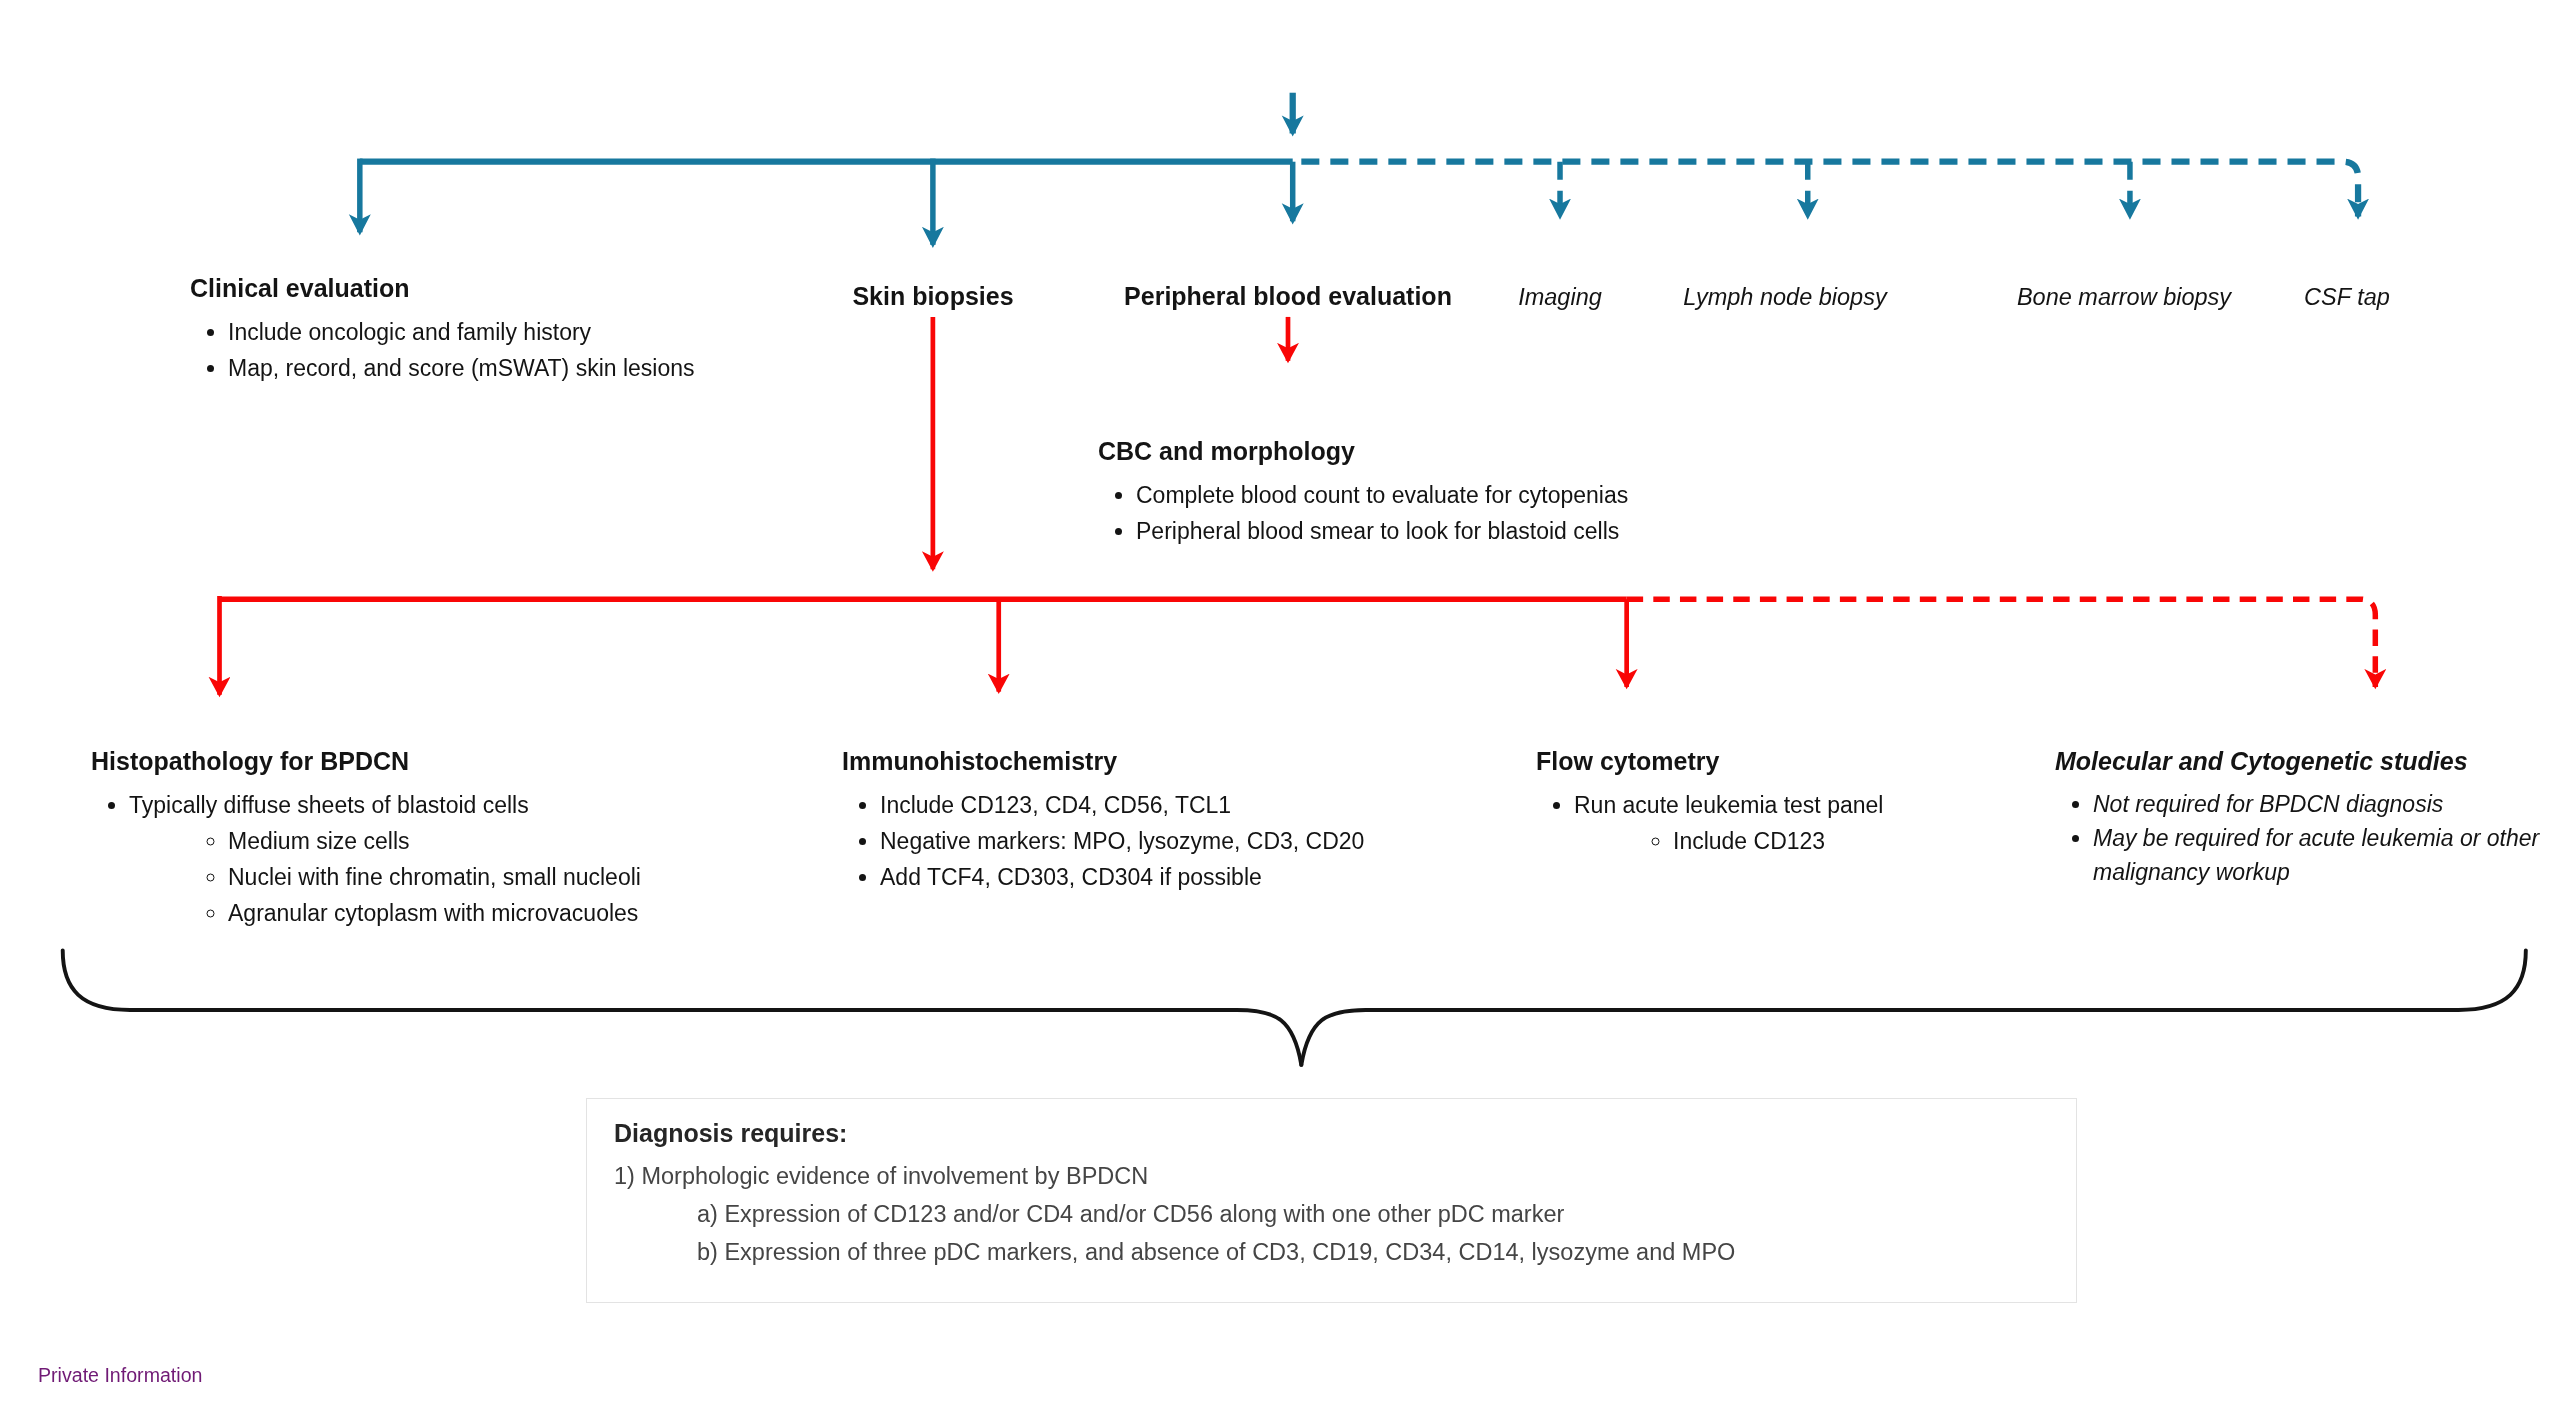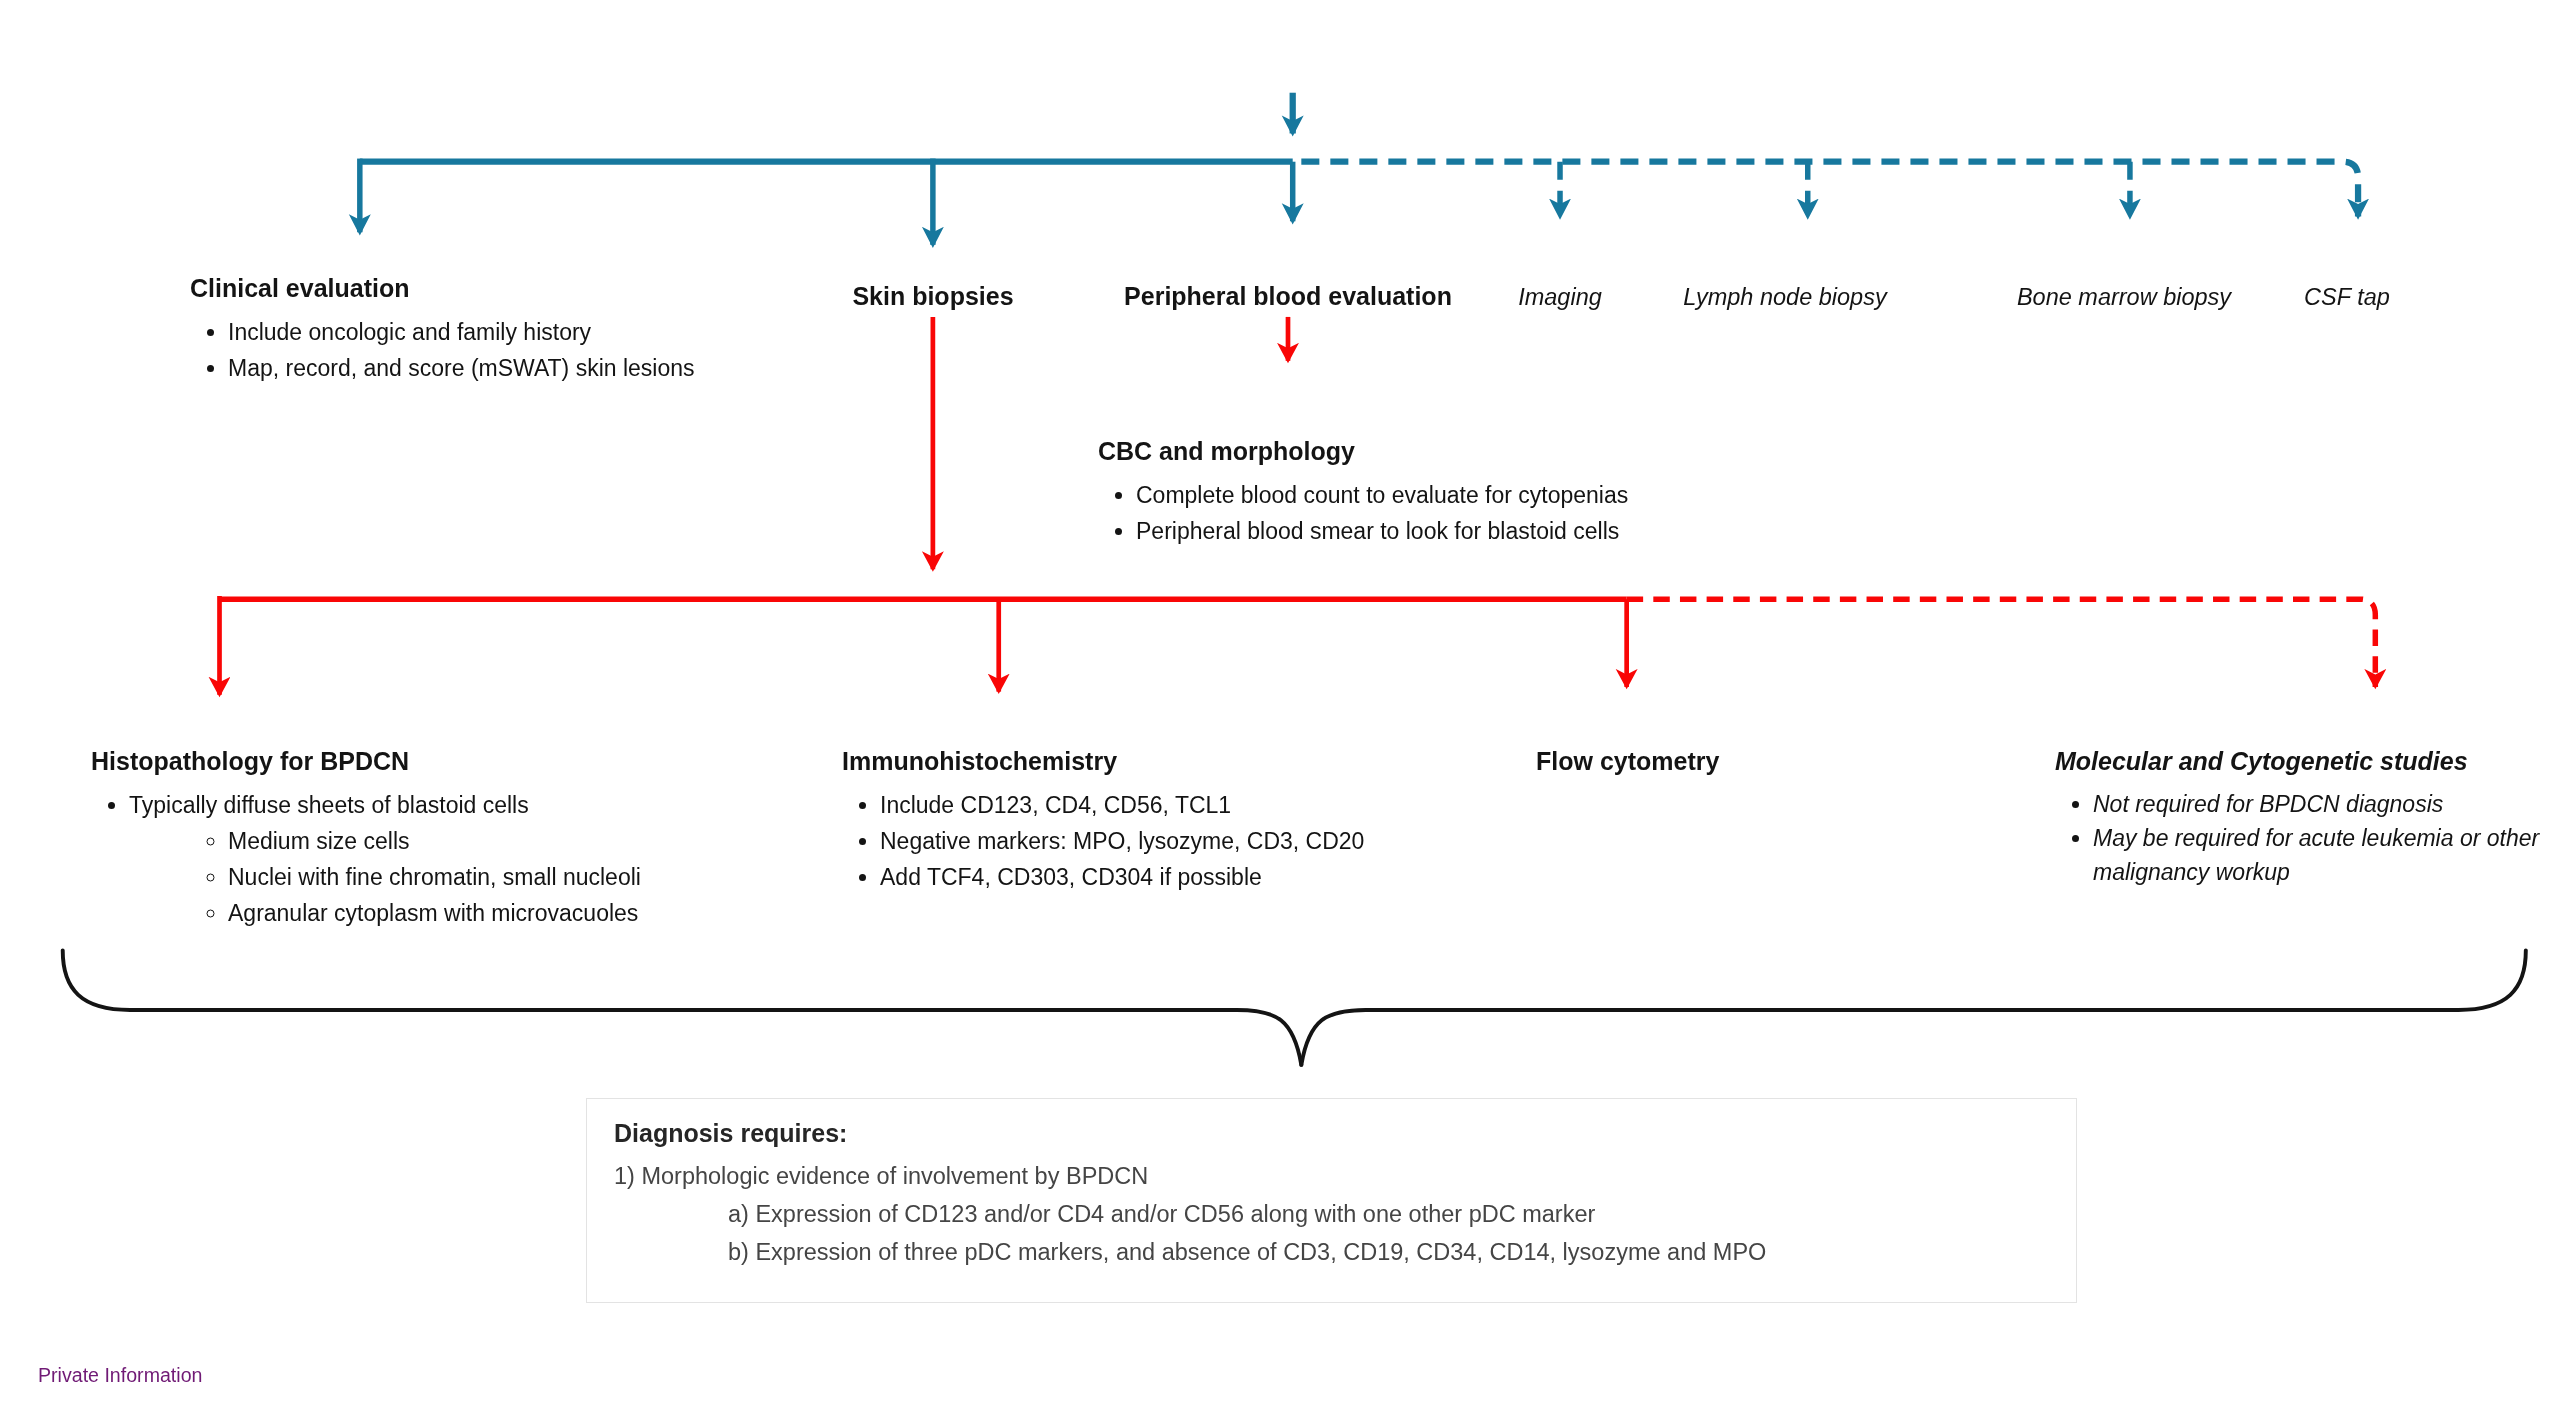--- a/index.html
+++ b/index.html
@@ -28,21 +28,21 @@
   .block ul ul{margin:0;padding-left:99px;list-style:circle;}
   .block.it ul{font-style:italic;}
   .molecular-w{width:517px;}
   .molecular-w ul{line-height:34px;}
 
   .diag-box{position:absolute;left:586px;top:1098px;width:1491px;height:205px;
     border:1.6px solid var(--boxborder);background:#ffffff;box-sizing:border-box;
     padding:19px 23.5px 0 27px;color:var(--boxtext);}
   .diag-box .h{color:#262626;font-size:25px;margin-bottom:7.8px;}
   .diag-line{font-size:23.5px;line-height:38px;white-space:nowrap;}
-  .diag-line.indent{margin-left:114px;}
+  .diag-line.indent{margin-left:83px;}
   .footer{position:absolute;left:38px;top:1364px;font-size:19.6px;color:#701a75;}
 </style>
 </head>
 <body>
 
 <div class="canvas">
 
   <svg class="connectors" viewBox="0 0 3286 1807" xmlns="http://www.w3.org/2000/svg">
     <defs>
       <marker id="mTeal" markerUnits="userSpaceOnUse" markerWidth="34" markerHeight="30" refX="23" refY="14" orient="auto">
@@ -116,20 +116,27 @@
     <div class="h">Immunohistochemistry</div>
     <ul>
       <li>Include CD123, CD4, CD56, TCL1</li>
       <li>Negative markers: MPO, lysozyme, CD3, CD20</li>
       <li>Add TCF4, CD303, CD304 if possible</li>
     </ul>
   </div>
 
   <div class="block" style="left:1536px;top:746px;">
     <div class="h">Flow cytometry</div>
+    <ul>
+      <li><span>Run acute leukemia test panel</span>
+        <ul>
+          <li>Include CD123</li>
+        </ul>
+      </li>
+    </ul>
   </div>
 
   <div class="block it molecular-w" style="left:2055px;top:746px;">
     <div class="h it">Molecular and Cytogenetic studies</div>
     <ul>
       <li>Not required for BPDCN diagnosis</li>
       <li>May be required for acute leukemia or other malignancy workup</li>
     </ul>
   </div>
 

